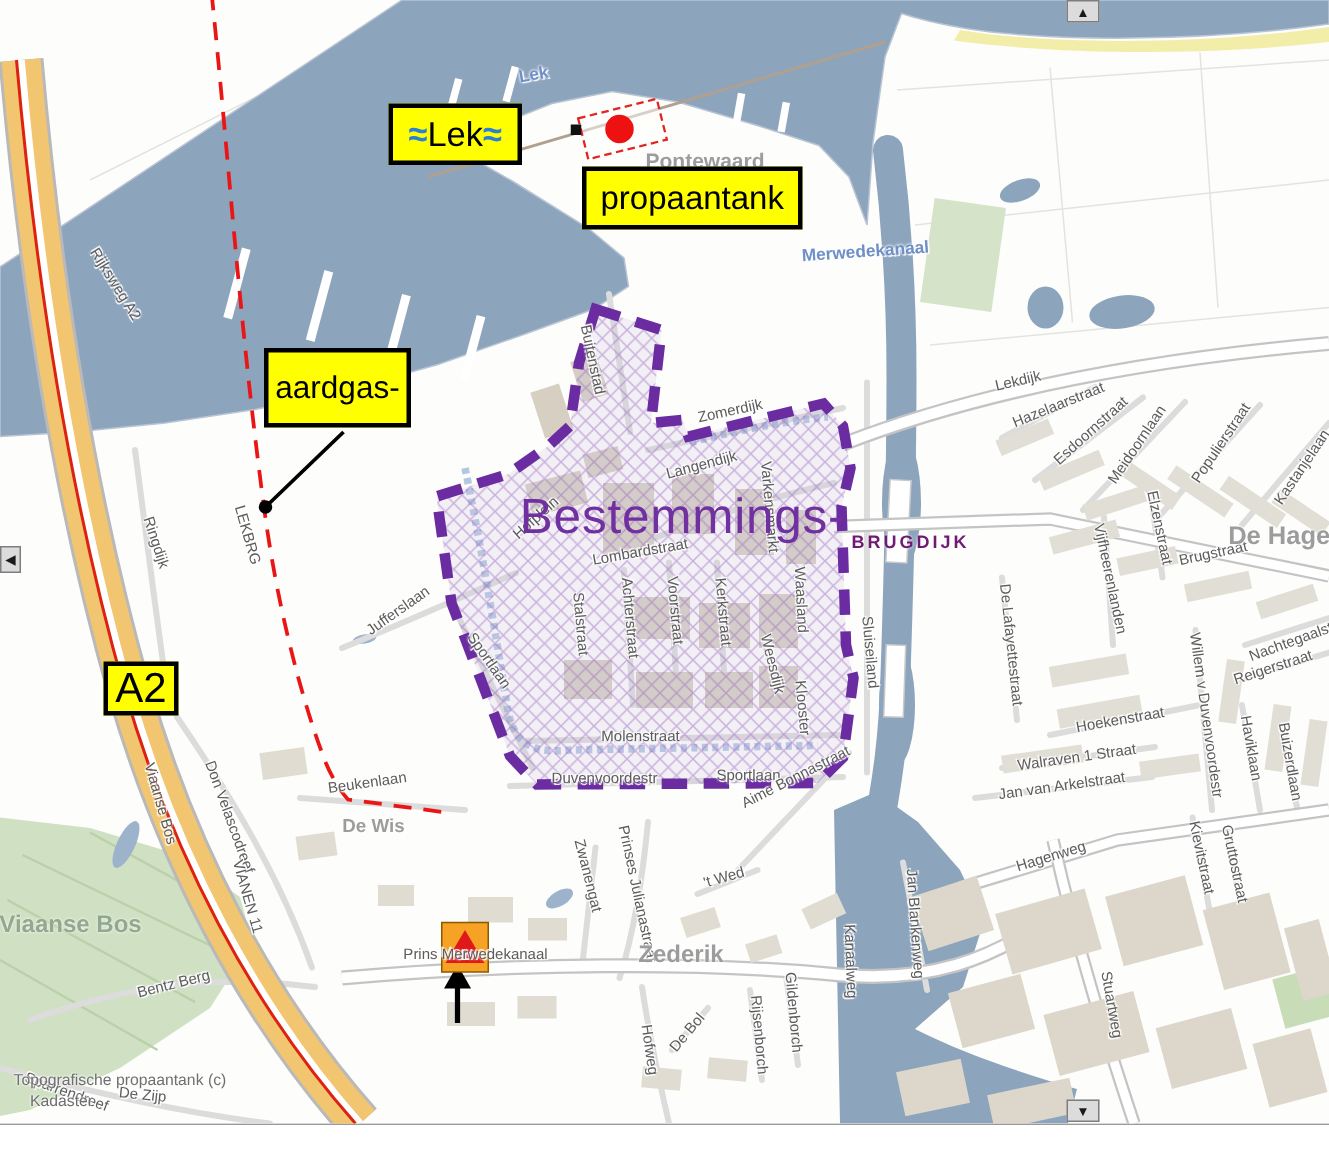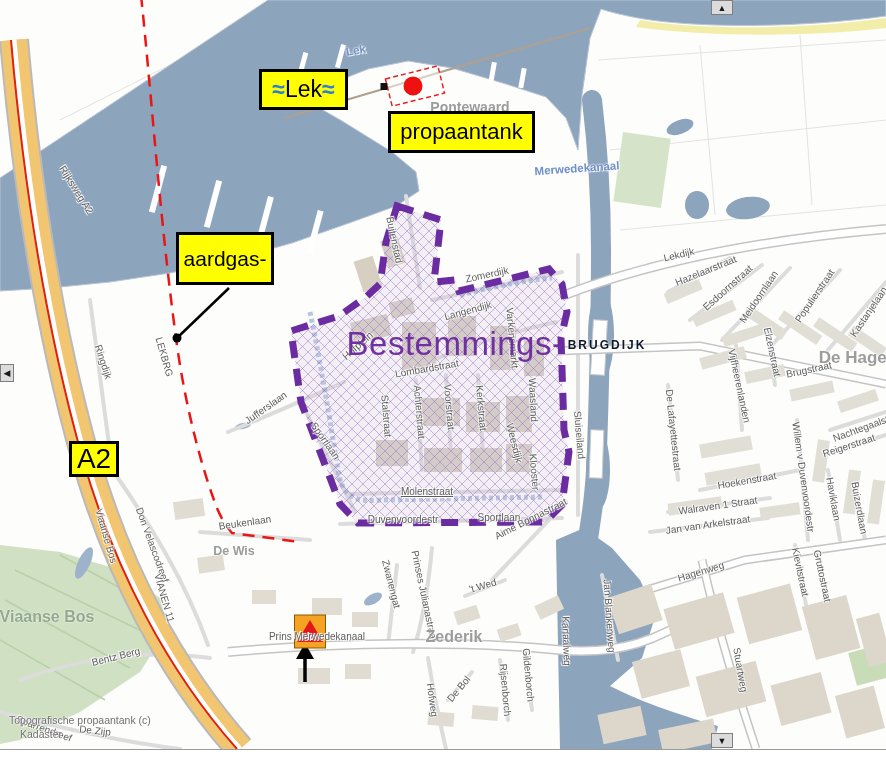--- a/index.html
+++ b/index.html
@@ -8,21 +8,21 @@
   .stage{position:absolute;left:0;top:0;width:886px;height:749px;overflow:hidden;
          background:#fdfdfb;border-bottom:1px solid #9a9a9a;}
   .stage svg{position:absolute;left:0;top:0;}
   #labels{position:absolute;left:0;top:0;width:886px;height:749px;z-index:2;pointer-events:none;}
   .lbl{position:absolute;white-space:nowrap;transform-origin:center;line-height:1;}
   .street{font-size:10px;color:#5c5c5c;
           text-shadow:0 0 2px #fff,0 0 2px #fff,1px 1px 0 rgba(255,255,255,.9),-1px -1px 0 rgba(255,255,255,.9);}
   .place{font-size:14px;font-weight:bold;color:#9c9c9c;
          text-shadow:0 0 2px #fff,0 0 2px #fff;}
   .place-green{font-size:16px;font-weight:bold;color:#92a88f;text-shadow:0 0 2px #fff;}
-  .place-caps{font-size:12px;font-weight:bold;letter-spacing:2px;color:#0f172a;text-shadow:0 0 2px #fff;}
+  .place-caps{font-size:12px;font-weight:bold;letter-spacing:2px;color:#701a75;text-shadow:0 0 2px #fff;margin-top:16px;}
   .water-lbl{font-size:11.5px;font-weight:bold;color:#6e8fc7;
              text-shadow:0 0 2px #fff,0 0 2px #fff,1px 1px 0 rgba(255,255,255,.8);}
   .bg-label{position:absolute;z-index:2;transform:translate(-50%,-50%);
             color:#7030a0;font-size:33px;font-weight:500;letter-spacing:.5px;white-space:nowrap;}
   .callout{position:absolute;z-index:3;background:#ffff00;border:3px solid #000;
            display:flex;align-items:center;justify-content:center;color:#000;box-sizing:border-box;}
   .wave{color:#2a7fd6;font-weight:bold;}
   .pan{position:absolute;z-index:4;background:#dcdcdc;border:1px solid #7e7e7e;
        display:flex;align-items:center;justify-content:center;font-size:9px;color:#1a1a1a;
        box-sizing:border-box;cursor:pointer;}
@@ -300,21 +300,21 @@
         <span class="lbl street" style="left: 427px; top: 369px; transform: translate(-50%, -50%) rotate(-10deg);">Lombardstraat</span>
         <span class="lbl street" style="left: 358px; top: 346px; transform: translate(-50%, -50%) rotate(-42deg);">Hofplein</span>
         <span class="lbl street" style="left: 512px; top: 338px; transform: translate(-50%, -50%) rotate(85deg);">Varkensmarkt</span>
         <span class="lbl street" style="left: 386px; top: 416px; transform: translate(-50%, -50%) rotate(85deg);">Stalstraat</span>
         <span class="lbl street" style="left: 419px; top: 412px; transform: translate(-50%, -50%) rotate(85deg);">Achterstraat</span>
         <span class="lbl street" style="left: 449px; top: 407px; transform: translate(-50%, -50%) rotate(85deg);">Voorstraat</span>
         <span class="lbl street" style="left: 481px; top: 408px; transform: translate(-50%, -50%) rotate(85deg);">Kerkstraat</span>
         <span class="lbl street" style="left: 533px; top: 400px; transform: translate(-50%, -50%) rotate(87deg);">Waasland</span>
         <span class="lbl street" style="left: 514px; top: 443px; transform: translate(-50%, -50%) rotate(76deg);">Weesdijk</span>
         <span class="lbl street" style="left: 534px; top: 472px; transform: translate(-50%, -50%) rotate(85deg);">Klooster</span>
-        <span class="lbl street" style="left: 427px; top: 492px; transform: translate(-50%, -50%) rotate(0deg); text-decoration: underline;">Molenstraat</span>
+        <span class="lbl street" style="left: 427px; top: 492px; transform: translate(-50%, -50%) rotate(0deg);">Molenstraat</span>
         <span class="lbl street" style="left: 403px; top: 520px; transform: translate(-50%, -50%) rotate(0deg);">Duvenvoordestr</span>
         <span class="lbl street" style="left: 499px; top: 518px; transform: translate(-50%, -50%) rotate(0deg);">Sportlaan</span>
         <span class="lbl street" style="left: 325px; top: 441px; transform: translate(-50%, -50%) rotate(55deg);">Sportlaan</span>
         <span class="lbl street" style="left: 579px; top: 435px; transform: translate(-50%, -50%) rotate(85deg);">Sluiseiland</span>
         <span class="lbl street" style="left: 317px; top: 637px; transform: translate(-50%, -50%) rotate(0deg);">Prins Merwedekanaal</span>
         <span class="lbl street" style="left: 391px; top: 584px; transform: translate(-50%, -50%) rotate(76deg);">Zwanengat</span>
         <span class="lbl street" style="left: 424px; top: 596px; transform: translate(-50%, -50%) rotate(78deg);">Prinses Julianastraat</span>
         <span class="lbl street" style="left: 483px; top: 586px; transform: translate(-50%, -50%) rotate(-16deg);">'t Wed</span>
         <span class="lbl street" style="left: 531px; top: 519px; transform: translate(-50%, -50%) rotate(-27deg);">Aime Bonnastraat</span>
         <span class="lbl street" style="left: 432px; top: 700px; transform: translate(-50%, -50%) rotate(82deg);">Hofweg</span>
@@ -340,21 +340,21 @@
         <span class="lbl street" style="left: 708px; top: 525px; transform: translate(-50%, -50%) rotate(-8deg);">Jan van Arkelstraat</span>
         <span class="lbl street" style="left: 803px; top: 477px; transform: translate(-50%, -50%) rotate(82deg);">Willem v Duvenvoordestr</span>
         <span class="lbl street" style="left: 869px; top: 426px; transform: translate(-50%, -50%) rotate(-20deg);">Nachtegaalstraat</span>
         <span class="lbl street" style="left: 849px; top: 446px; transform: translate(-50%, -50%) rotate(-18deg);">Reigerstraat</span>
         <span class="lbl street" style="left: 833px; top: 499px; transform: translate(-50%, -50%) rotate(80deg);">Haviklaan</span>
         <span class="lbl street" style="left: 859px; top: 508px; transform: translate(-50%, -50%) rotate(80deg);">Buizerdlaan</span>
         <span class="lbl street" style="left: 800px; top: 572px; transform: translate(-50%, -50%) rotate(78deg);">Kievitstraat</span>
         <span class="lbl street" style="left: 822px; top: 576px; transform: translate(-50%, -50%) rotate(78deg);">Gruttostraat</span>
         <span class="lbl place" style="left: 470px; top: 107px; transform: translate(-50%, -50%) rotate(0deg);">Pontewaard</span>
         <span class="lbl place" style="left: 230px; top: 276px; transform: translate(-50%, -50%) rotate(0deg);">Middelwaard</span>
-        <span class="lbl place" style="left: 234px; top: 551px; transform: translate(-50%, -50%) rotate(0deg); font-size: 12.5px; text-align: center;">De Wis</span>
+        <span class="lbl place" style="left: 249px; top: 551px; transform: translate(-50%, -50%) rotate(0deg); font-size: 12.5px; text-align: center;">De Wis</span>
         <span class="lbl place-green" style="left: 47px; top: 617px; transform: translate(-50%, -50%) rotate(0deg);">Viaanse Bos</span>
         <span class="lbl place" style="left: 454px; top: 637px; transform: translate(-50%, -50%) rotate(0deg); font-size: 16px;">Zederik</span>
         <span class="lbl place" style="left: 858px; top: 357px; transform: translate(-50%, -50%) rotate(0deg); font-size: 17px;">De Hagen</span>
         <span class="lbl place-caps" style="left: 607px; top: 345px; transform: translate(-50%, -50%) rotate(0deg);">BRUGDIJK</span>
         <span class="lbl water-lbl" style="left: 356px; top: 51px; transform: translate(-50%, -50%) rotate(-10deg);">Lek</span>
         <span class="lbl water-lbl" style="left: 577px; top: 169px; transform: translate(-50%, -50%) rotate(-4deg);">Merwedekanaal</span>
       </div>
 
     <div class="bg-label" style="left:455px;top:344px;">Bestemmings-</div>
 

